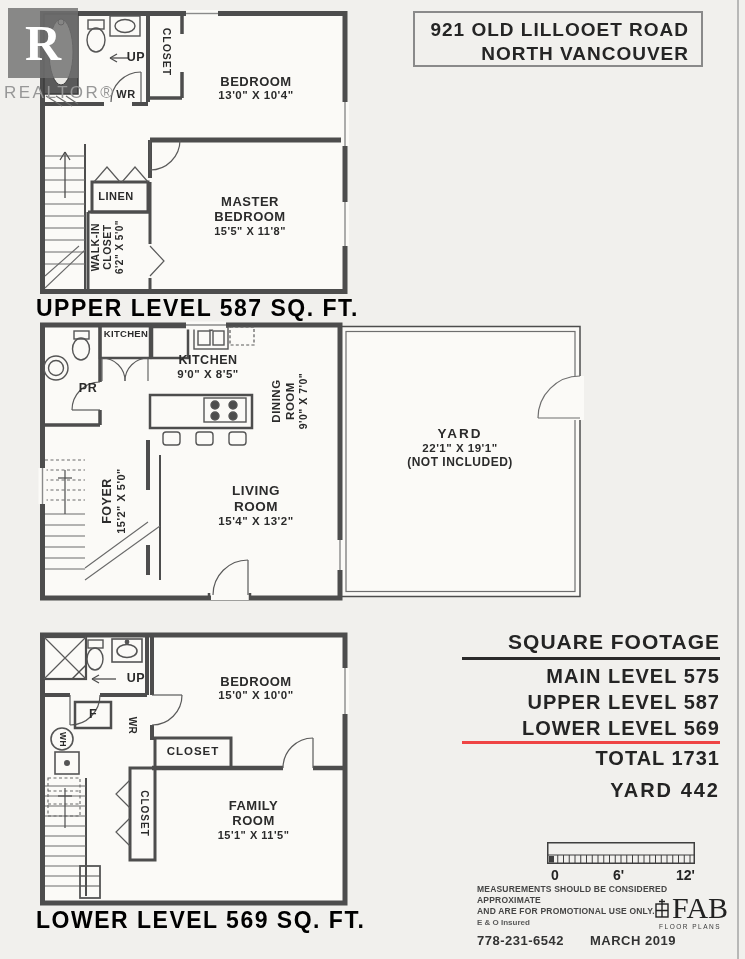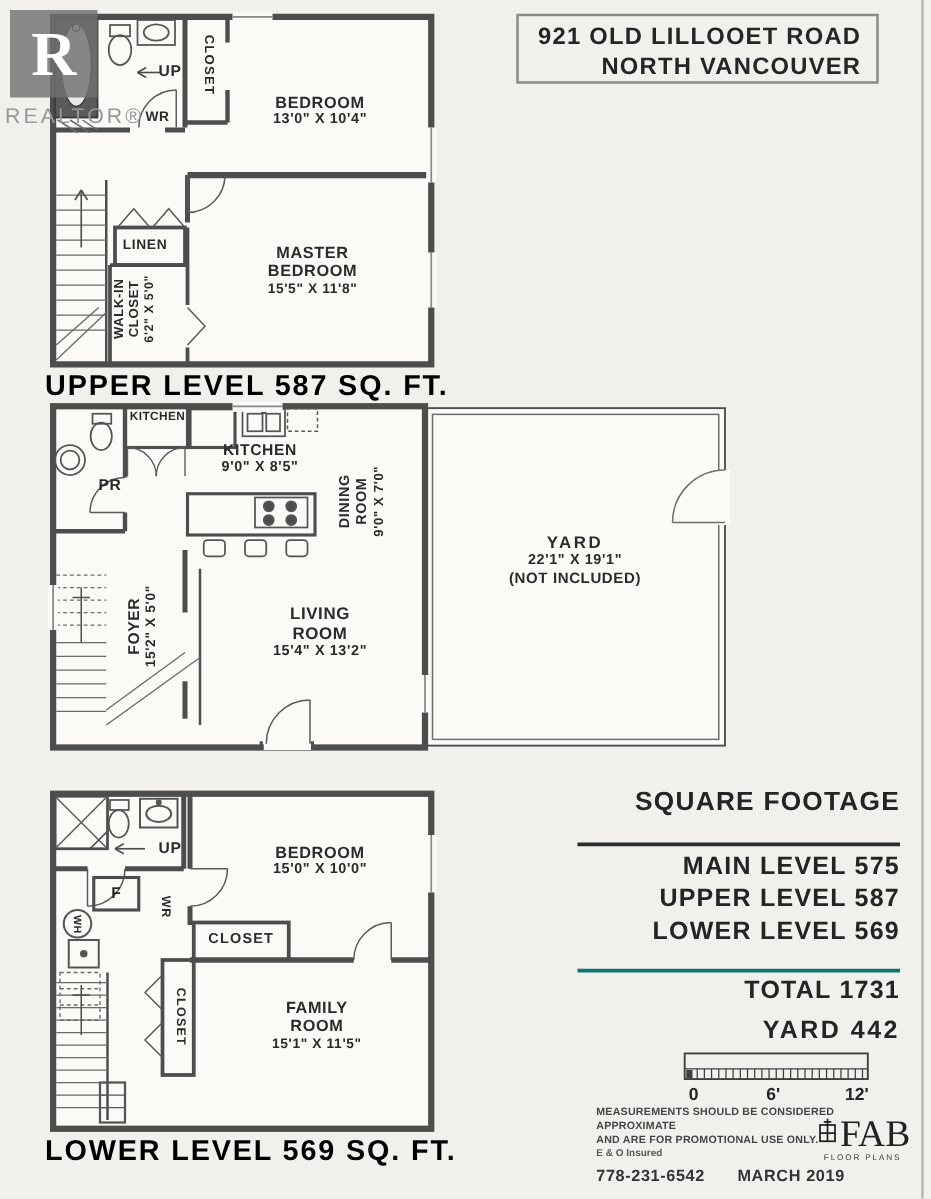--- a/index.html
+++ b/index.html
@@ -13,32 +13,32 @@
   .rot-ccw{transform:rotate(-90deg)}
   .rot-cw{transform:rotate(90deg)}
   .lvl-title{position:absolute;font-size:23px;font-weight:bold;letter-spacing:1.5px;color:#000000}
   .addr{position:absolute;left:413px;top:11px;width:290px;height:56px;border:2px solid #8a8a8a;
         text-align:right;padding:5px 12px 0 0;font-weight:bold;font-size:19px;line-height:1.25;letter-spacing:1px;color:#252525}
   .realtor-box{position:absolute;left:8px;top:8px;width:70px;height:70px;background:rgba(112,112,112,.82);
         display:flex;align-items:center;justify-content:center;z-index:5}
   .realtor-box span{color:#fff;font-family:"Liberation Serif","DejaVu Serif",serif;font-weight:bold;font-size:50px;line-height:1}
   .realtor-txt{position:absolute;left:4px;top:83px;font-size:17px;letter-spacing:2.5px;color:#979797;z-index:5}
   .sqft{position:absolute;left:462px;top:630px;width:258px;text-align:right;font-weight:bold;color:#242424;letter-spacing:1px}
-  .sqft .hd{font-size:21px;border-bottom:3px solid #2b2b2b;padding-bottom:20px;margin-bottom:3px}
+  .sqft .hd{font-size:21px;border-bottom:3px solid #2b2b2b;padding-bottom:3px;margin-bottom:3px}
   .sqft .row{font-size:20px;line-height:26px}
-  .sqft .row.last{border-bottom:3px solid #0f766e;padding-bottom:17px}
+  .sqft .row.last{border-bottom:3px solid #ef4444;padding-bottom:0}
   .sqft .tot{font-size:20px;line-height:28px}
   .sqft .yard{font-size:20px;margin-top:7px;letter-spacing:2px}
   .scale-lbl{position:absolute;top:867px;font-size:14px;font-weight:bold;color:#242424}
   .foot{position:absolute;left:477px;top:884px;width:250px;color:#454545;font-weight:bold}
   .foot .d{font-size:8.5px;line-height:11px;letter-spacing:.2px}
   .foot .e{font-size:8px;line-height:11px;color:#5a5a5a}
   .foot .ph{margin-top:5px;font-size:13px;color:#333;letter-spacing:.5px;display:flex;gap:26px}
   .fab{position:absolute;left:652px;top:893px;text-align:center;color:#222}
-  .fab .nm{font-family:"Liberation Serif","DejaVu Serif",serif;font-size:30px;line-height:30px;display:flex;align-items:flex-start}
+  .fab .nm{font-family:"Liberation Serif","DejaVu Serif",serif;font-size:30px;line-height:30px;display:flex;align-items:flex-end}
   .fab .sub{font-size:6.5px;letter-spacing:1.5px;color:#3a3a3a}
   .edge{position:absolute;left:737px;top:0;width:2px;height:959px;background:#9a9a9a;opacity:.65}
 </style>
 </head>
 <body>
 
 <div class="page">
 
   <svg style="left:36px;top:6px" width="316" height="292" viewBox="0 0 316 292">
     <g stroke="#4d4d4d" fill="none">

